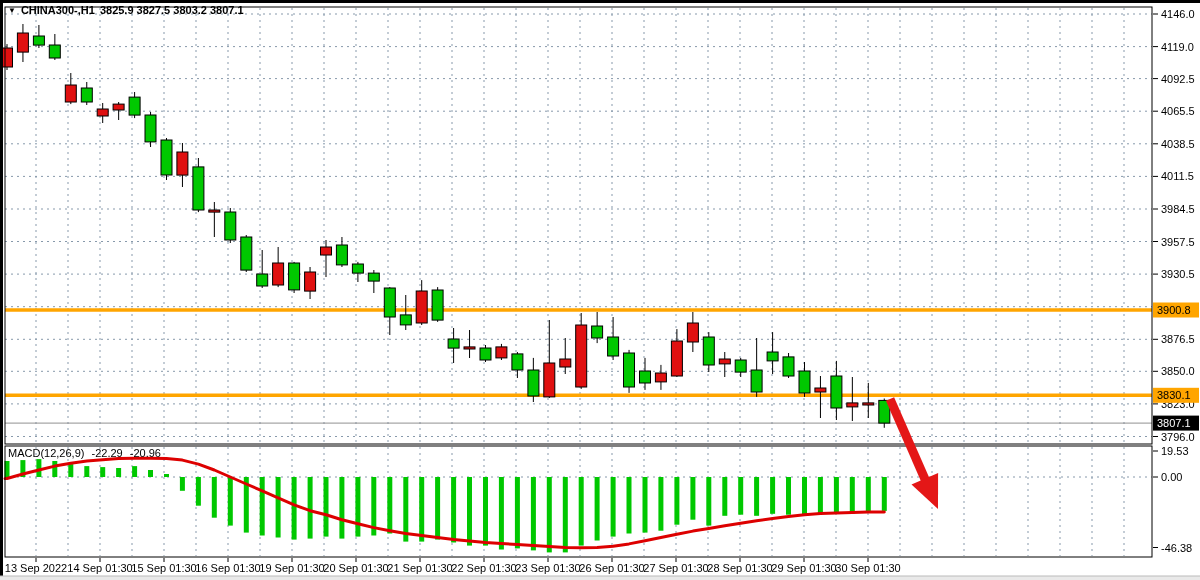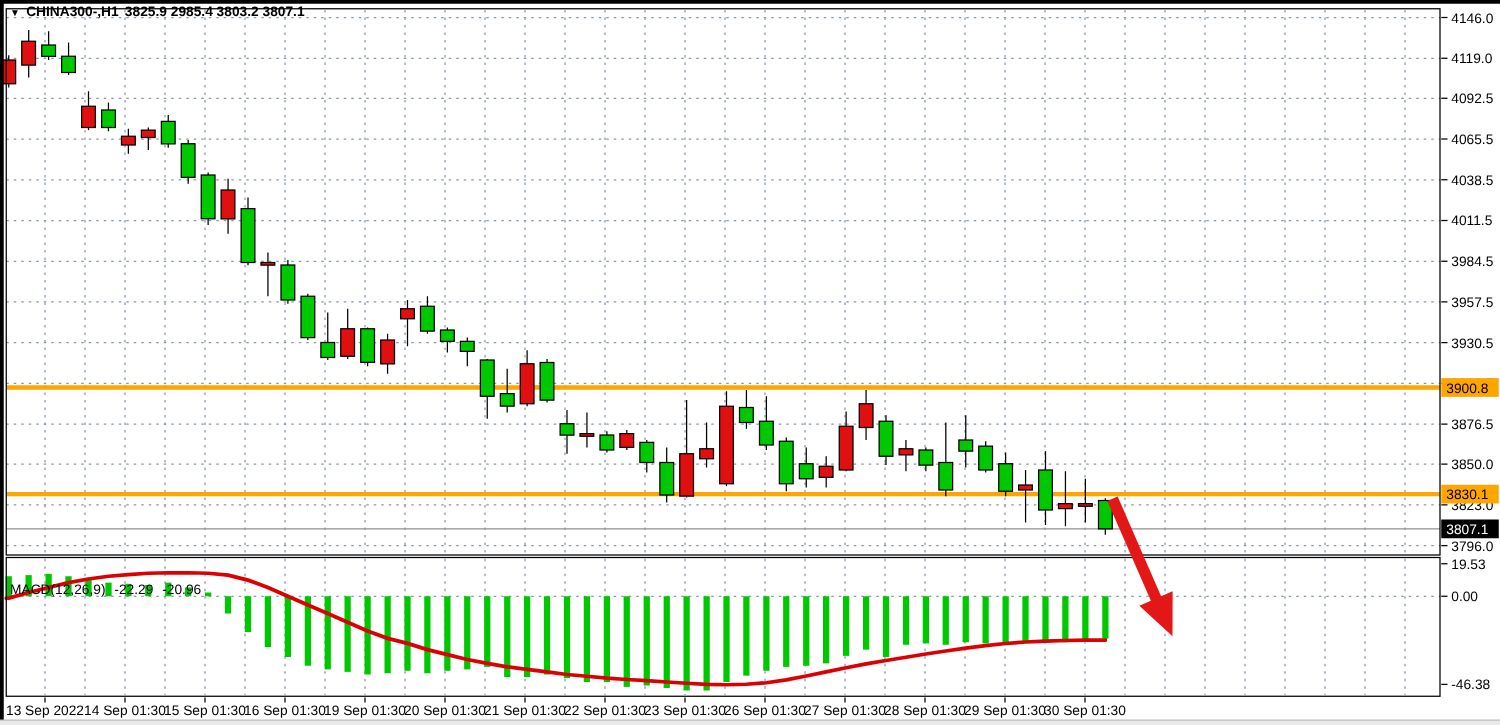--- a/index.html
+++ b/index.html
@@ -3,21 +3,21 @@
 <meta charset="utf-8">
 <style>
   html,body{margin:0;padding:0;background:#fff;}
   #window{position:relative;width:1200px;height:580px;background:#fff;overflow:hidden;
           font-family:"Liberation Sans",sans-serif;}
   #plot{position:absolute;left:0;top:0;}
   svg text{font-family:"Liberation Sans",sans-serif;font-size:11px;fill:#000;}
   #title-overlay{position:absolute;left:8px;top:4px;font-size:11px;font-weight:700;color:#000;
                  display:flex;align-items:center;gap:5px;white-space:nowrap;}
   #title-overlay .dd{font-size:8px;cursor:pointer;}
-  #macd-label{position:absolute;left:8px;top:466px;font-size:11px;color:#000;white-space:nowrap;}
+  #macd-label{position:absolute;left:8px;top:447px;font-size:11px;color:#000;white-space:nowrap;}
   .sp{margin-right:4px;}
 </style>
 </head>
 <body>
 
 <div id="window">
   <svg id="plot" width="1200" height="580">
       <g>
         <line x1="36" y1="8" x2="36" y2="443" stroke="#8799AB" stroke-width="1" stroke-dasharray="2 4"></line>
         <line x1="36" y1="447" x2="36" y2="556" stroke="#8799AB" stroke-width="1" stroke-dasharray="2 4"></line>
@@ -368,20 +368,20 @@
         <text x="868" y="572" text-anchor="middle">30 Sep 01:30</text>
       </g>
       <line x1="0" y1="1.5" x2="1200" y2="1.5" stroke="#000" stroke-width="3"></line>
       <line x1="1.5" y1="0" x2="1.5" y2="577" stroke="#000" stroke-width="3"></line>
       <rect x="0" y="576" width="1200" height="4" fill="#e9e9e9"></rect>
       <line x1="0" y1="576" x2="1200" y2="576" stroke="#bbb" stroke-width="1"></line>
     </svg>
   <div id="title-overlay">
     <span class="dd">▼</span>
     <span>CHINA300-,H1</span>
-    <span>3825.9 2985.4 3803.2 3807.1</span>
+    <span>3825.9 3827.5 3803.2 3807.1</span>
   </div>
   <div id="macd-label">
     <span class="sp">MACD(12,26,9)</span>
     <span class="sp">-22.29</span>
     <span>-20.96</span>
   </div>
 </div>
 
 </body></html>

